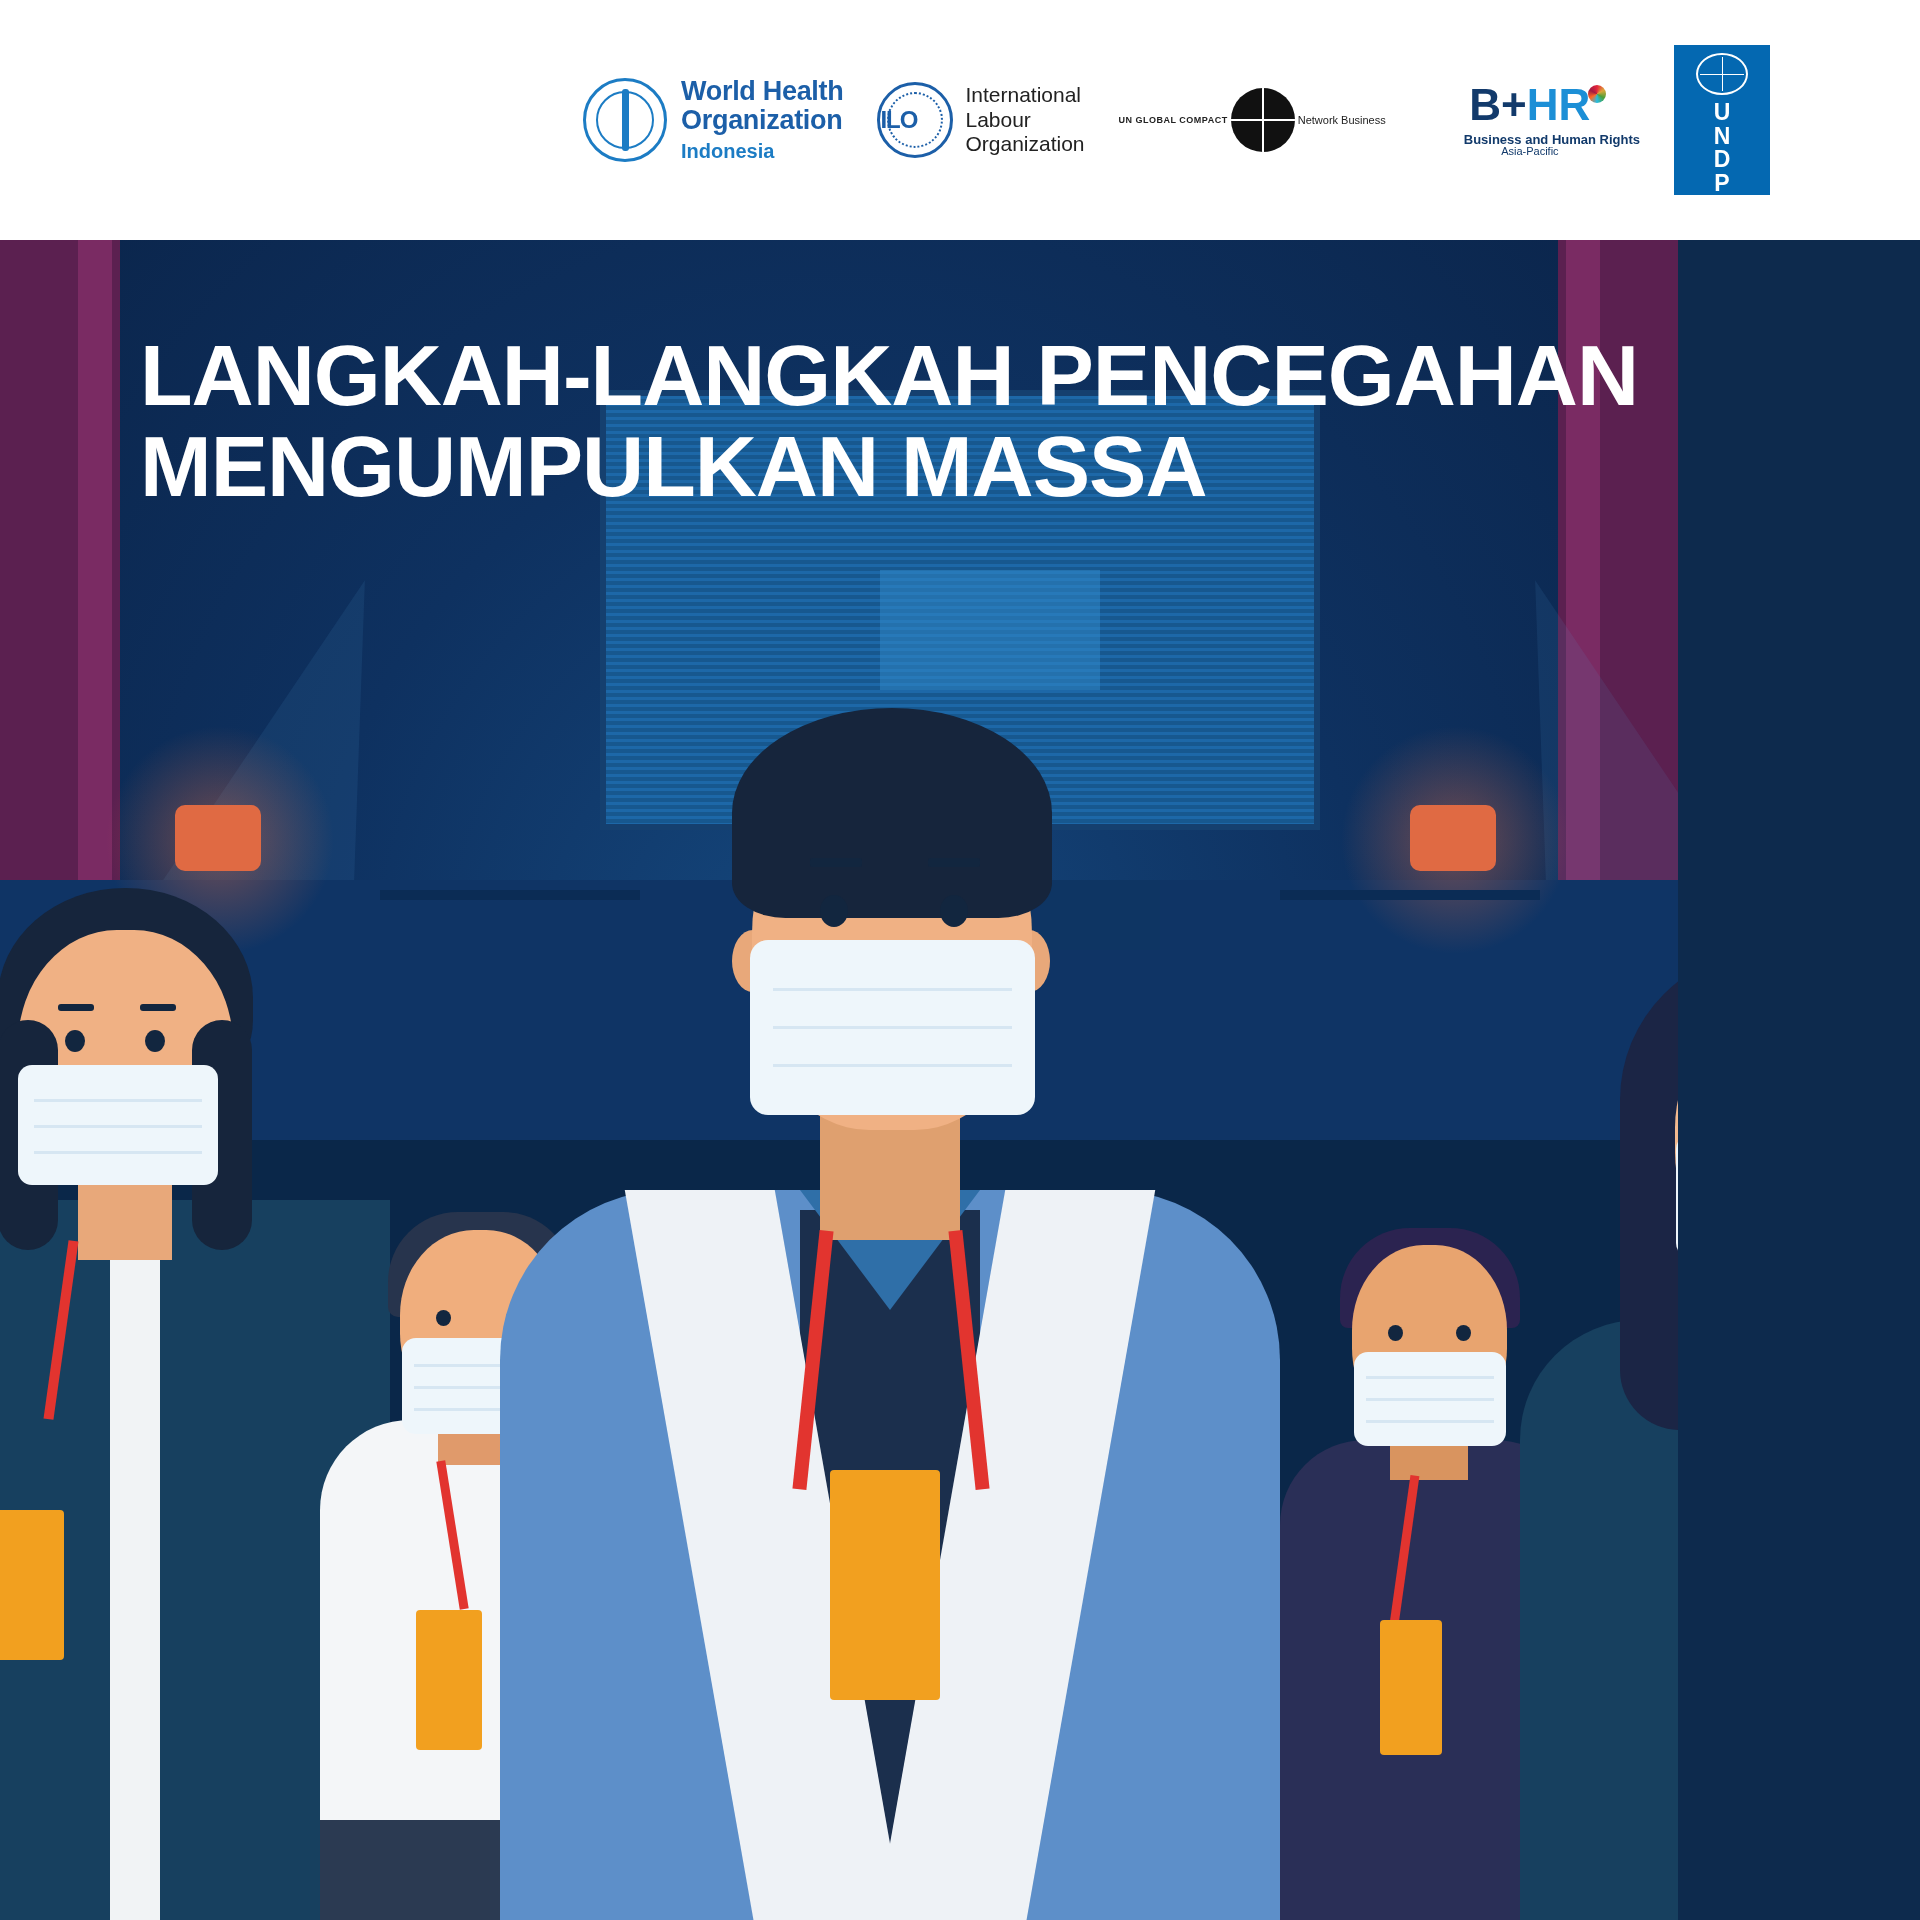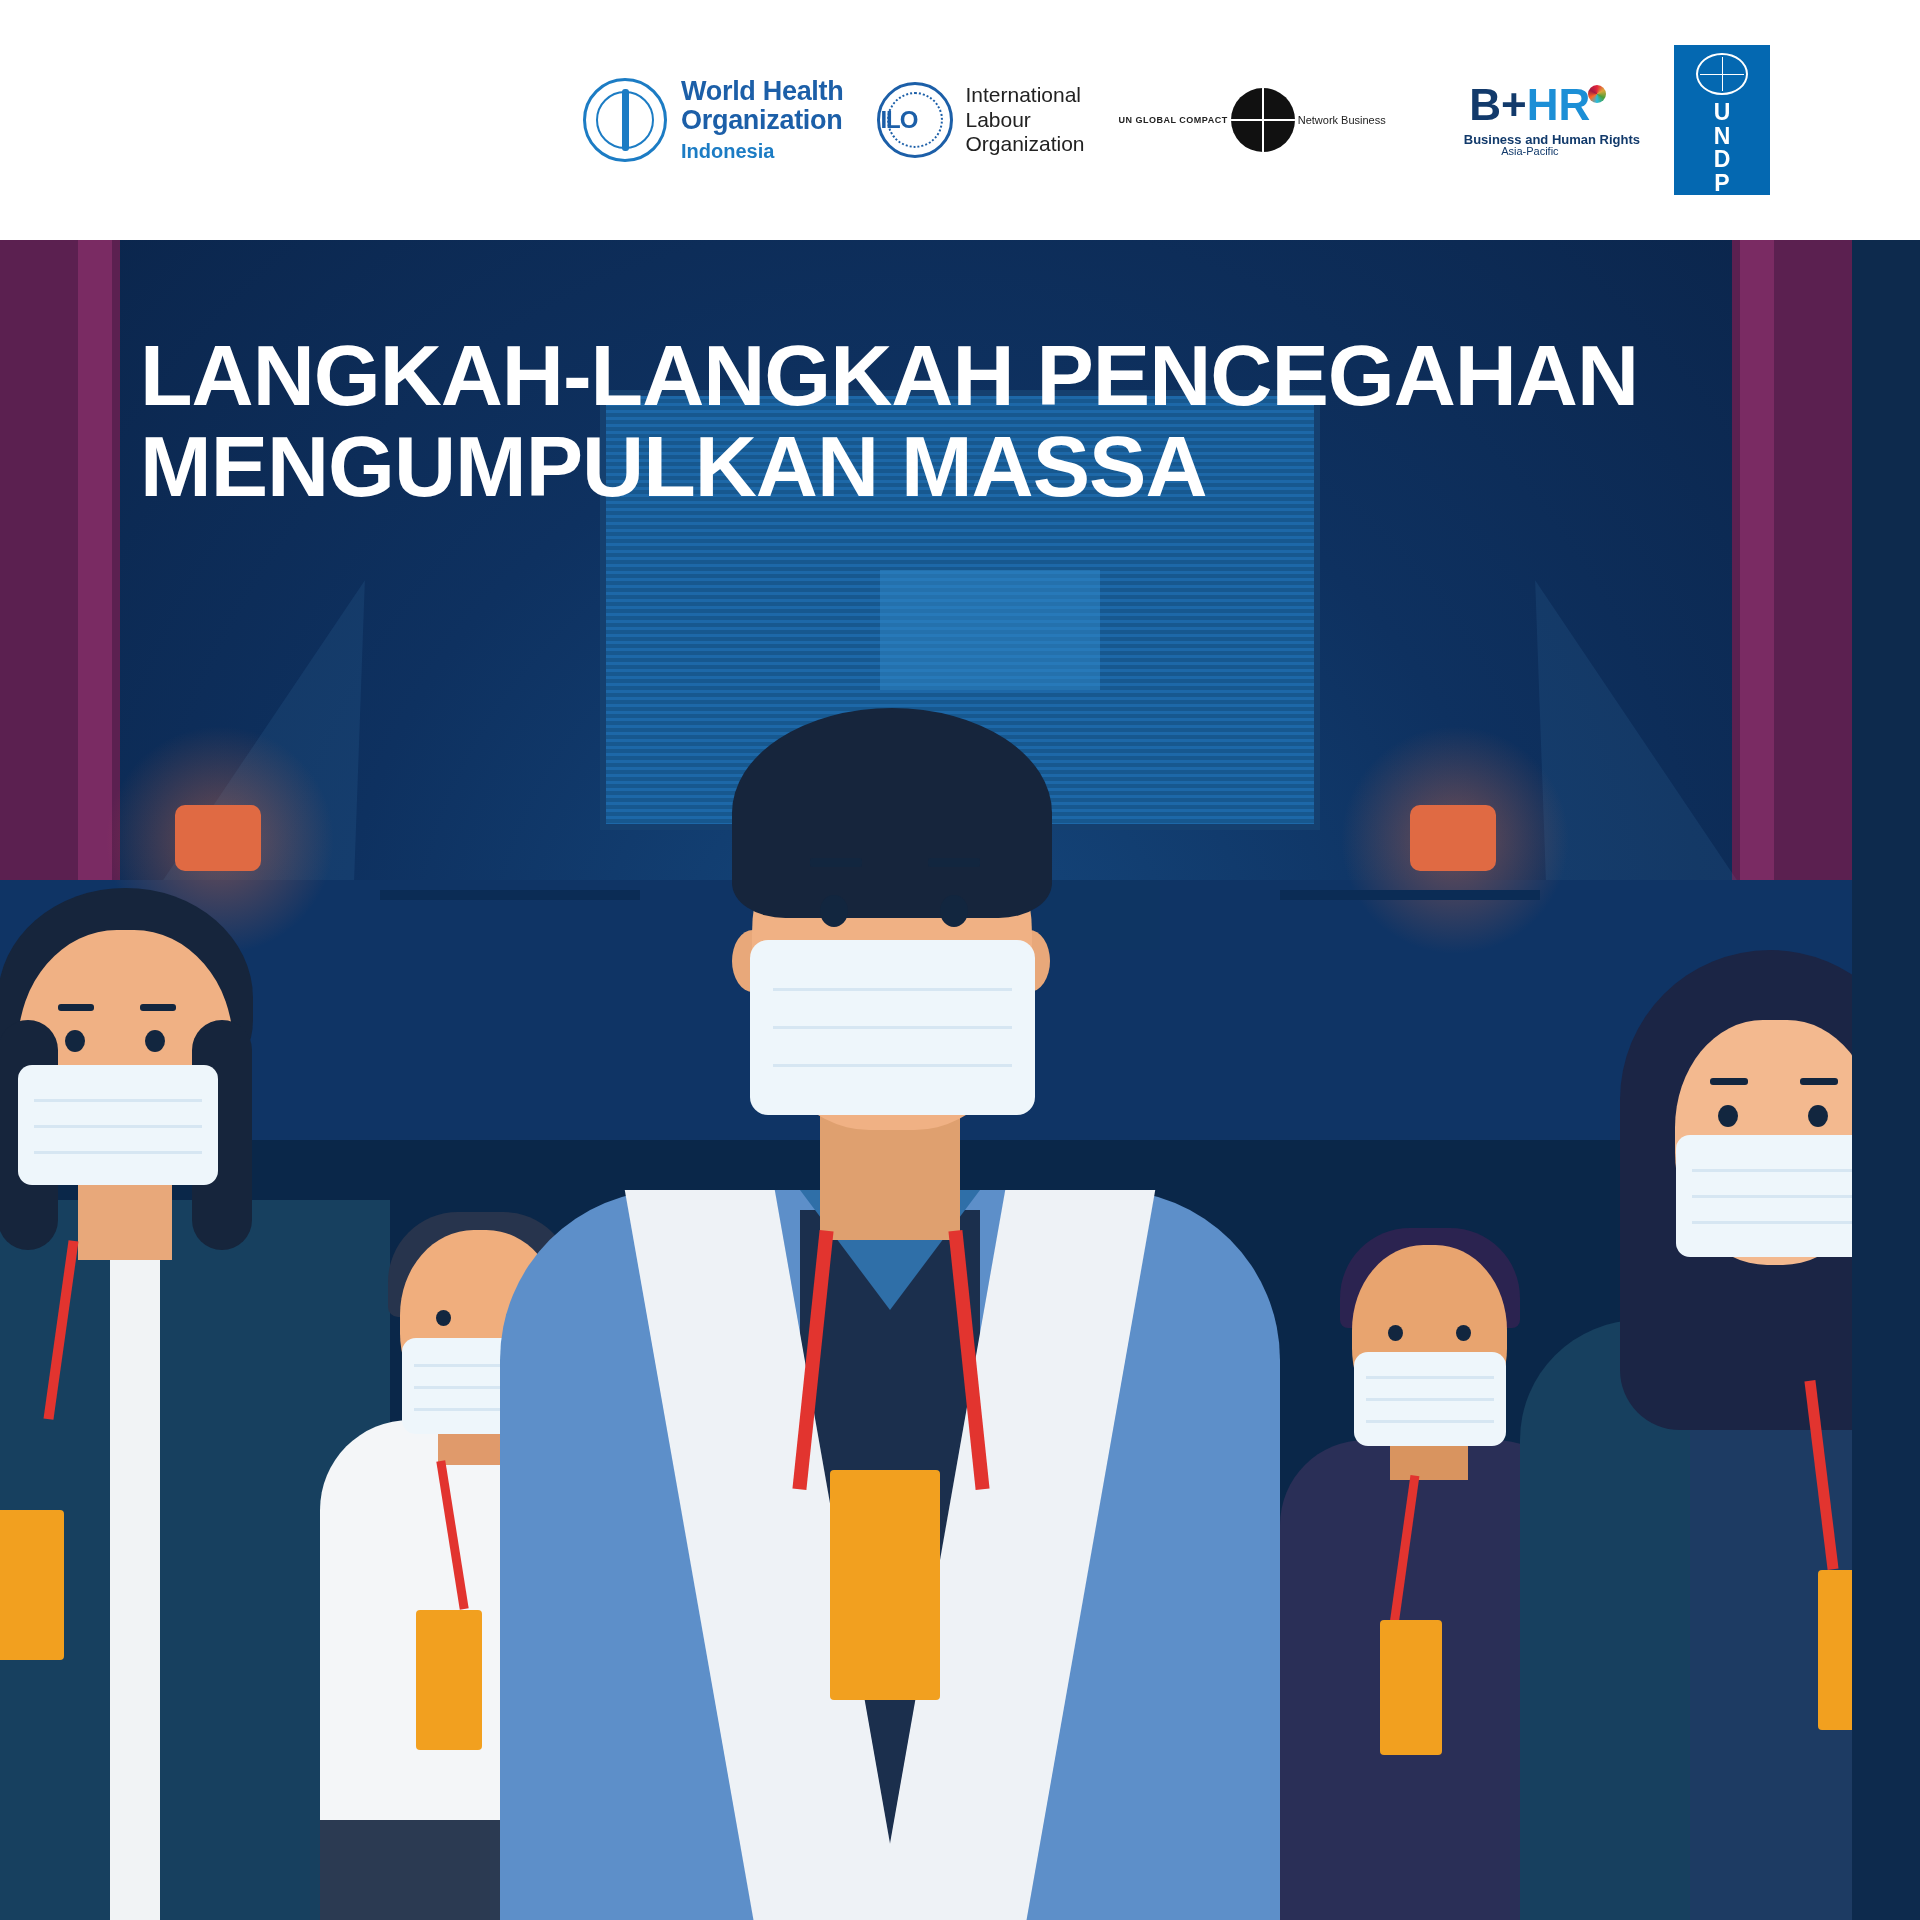--- a/index.html
+++ b/index.html
@@ -67,21 +67,21 @@
 
   
   .undp{ width:96px; height:150px; background:#0468b1; color:#fff;
     display:flex; flex-direction:column; align-items:center; justify-content:flex-start; padding-top:8px; }
   .undp-globe{ width:52px; height:52px; border-radius:50%; border:2px solid #fff; position:relative; }
   .undp-globe:before{content:"";position:absolute;left:50%;top:2px;bottom:2px;width:1px;background:#fff;}
   .undp-globe:after{content:"";position:absolute;top:50%;left:2px;right:2px;height:1px;background:#fff;}
   .undp-letters{ margin-top:6px; font-size:23px; font-weight:bold; line-height:1.02; text-align:center;}
 
   
-  .scene{ position:absolute; left:0; top:240px; width:1852px; height:1680px; overflow:hidden;
+  .scene{ position:absolute; left:0; top:240px; width:1678px; height:1680px; overflow:hidden;
     background:linear-gradient(180deg,#0b2748 0%, #0d2c53 40%, #0a2murder 100%); }
   .scene{ background:#0c2a4e; }
 
   .bg-wall{position:absolute;inset:0;background:
      radial-gradient(ellipse at 50% 45%, #15487e 0%, #0e3160 45%, #0a2246 100%);}
   .curtain-l{ position:absolute; left:0; top:0; width:120px; height:900px; background:#5b2050; }
   .curtain-l2{ position:absolute; left:78px; top:0; width:34px; height:880px; background:#7a2b63; }
   .curtain-r{ position:absolute; right:0; top:0; width:120px; height:900px; background:#5b2050; }
   .curtain-r2{ position:absolute; right:78px; top:0; width:34px; height:880px; background:#7a2b63; }
 

